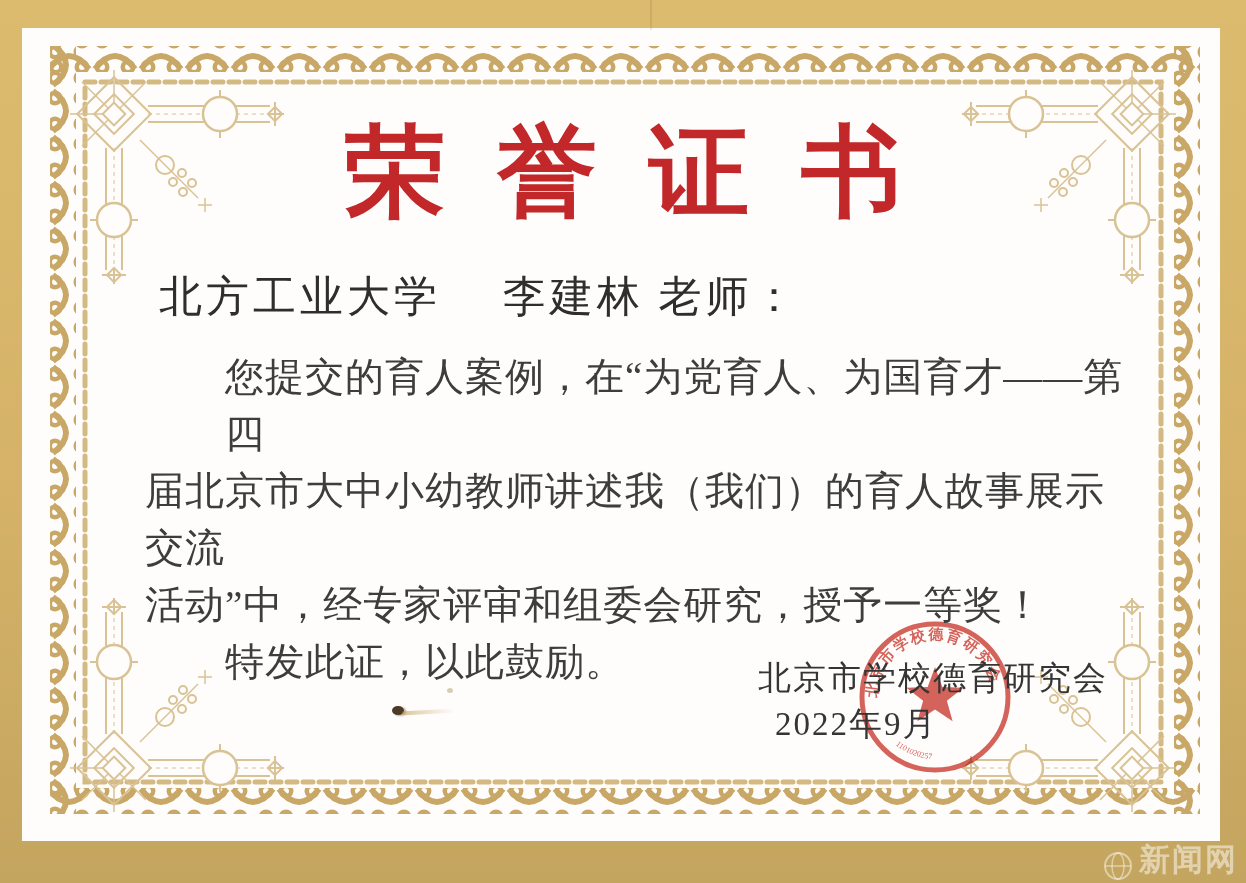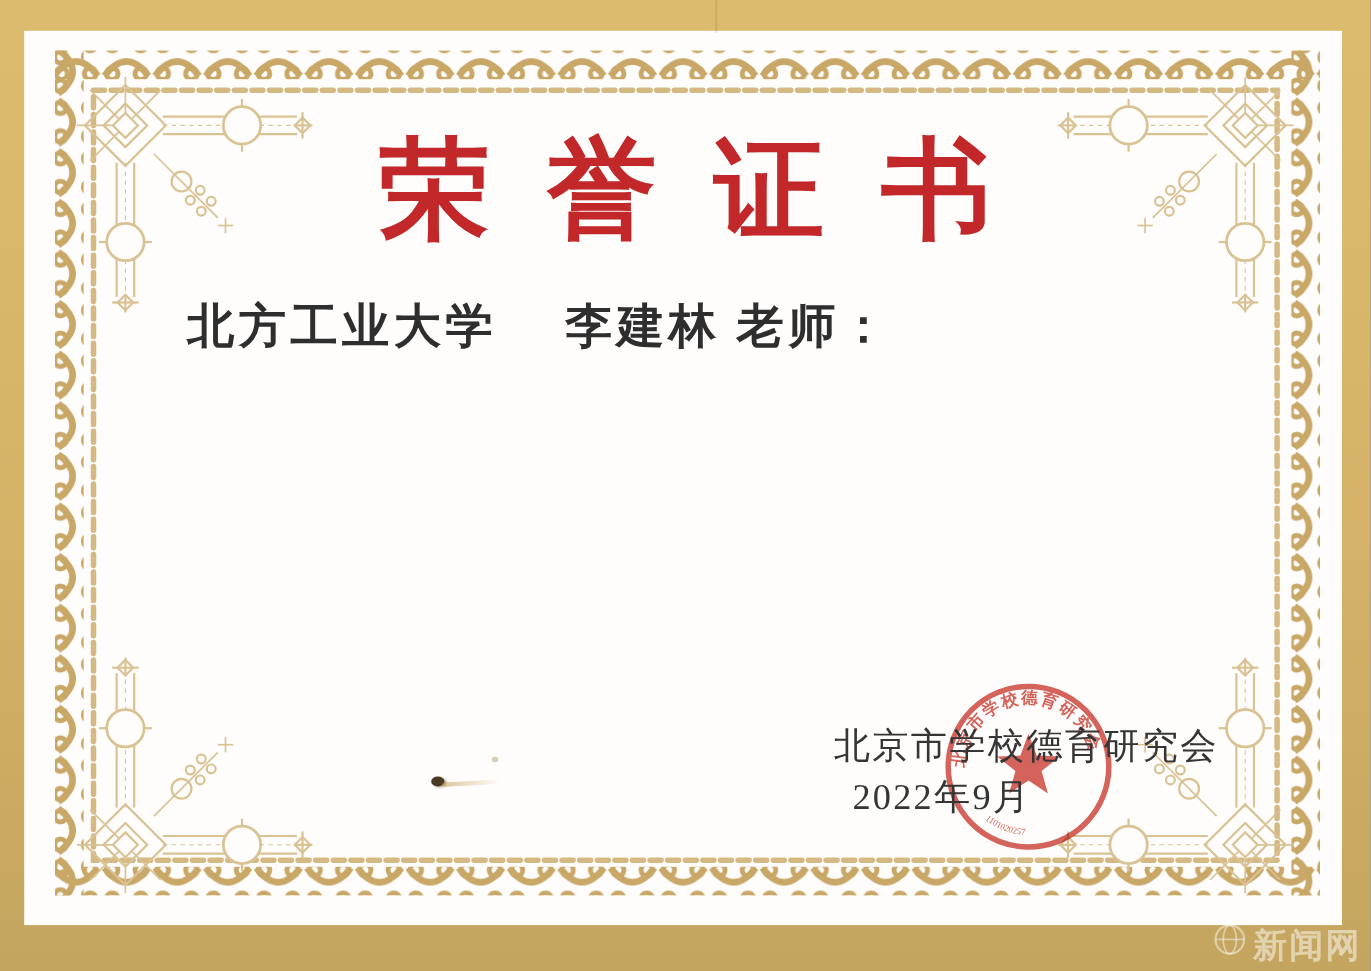--- a/index.html
+++ b/index.html
@@ -25,22 +25,22 @@
   .title{
     position:absolute;top:118px;left:0;width:100%;
     text-align:center;
     font-size:100px;font-weight:bold;
     color:#c2282a;
     letter-spacing:52px;margin:0;text-indent:52px;
     line-height:1.1;
     white-space:nowrap;
   }
   .recipient{
-    position:absolute;left:170px;top:268px;
-    font-size:43px;color:#2e2e2e;font-weight:700;
+    position:absolute;left:159px;top:268px;
+    font-size:43px;color:#2e2e2e;font-weight:400;
     letter-spacing:4px;white-space:nowrap;
   }
   .body-text{
     position:absolute;left:145px;top:348px;width:980px;
     font-size:39px;line-height:57px;color:#3d3d3d;
     letter-spacing:1px;
   }
   .body-text .indent{padding-left:80px;}
   .issuer{
     position:absolute;left:758px;top:656px;width:336px;
@@ -58,21 +58,21 @@
   }
   .smudge{position:absolute;left:392px;top:706px;width:12px;height:9px;
     background:#4a3a26;border-radius:50%;box-shadow:2px 1px 2px rgba(120,90,40,.5);}
   .smudge-streak{position:absolute;left:402px;top:710px;width:52px;height:4px;
     background:linear-gradient(90deg,rgba(190,150,80,.55),rgba(190,150,80,0));
     border-radius:2px;transform:rotate(-3deg);}
   .speck{position:absolute;left:447px;top:688px;width:6px;height:5px;
     background:rgba(160,130,80,.4);border-radius:50%;}
   .watermark{
     position:absolute;right:8px;bottom:2px;
-    display:flex;align-items:flex-start;gap:6px;
+    display:flex;align-items:flex-end;gap:6px;
     color:rgba(255,255,255,.5);
     font-family:"Liberation Sans","DejaVu Sans",sans-serif;
     font-size:31px;font-weight:bold;letter-spacing:2px;
   }
   .watermark svg{opacity:.9;}
 </style>
 </head>
 <body>
 
 <div class="photo">
@@ -160,20 +160,26 @@
     </text>
     <text font-size="8" fill="#cc4238">
       <textPath href="#sealBottomArc" startOffset="22">1101020257</textPath>
     </text>
   </svg>
 
   <h1 class="title">荣誉证书</h1>
 
   <div class="recipient">北方工业大学　 李建林 老师：</div>
 
+  <div class="body-text">
+    <div class="indent">您提交的育人案例，在“为党育人、为国育才——第四</div>
+    <div>届北京市大中小幼教师讲述我（我们）的育人故事展示交流</div>
+    <div>活动”中，经专家评审和组委会研究，授予一等奖！</div>
+    <div class="indent">特发此证，以此鼓励。</div>
+  </div>
 
   <div class="issuer">北京市学校德育研究会</div>
 
   <div class="issue-date">2022年9月</div>
 
   <div class="smudge"></div>
   <div class="smudge-streak"></div>
   <div class="speck"></div>
 
   <div class="watermark">

